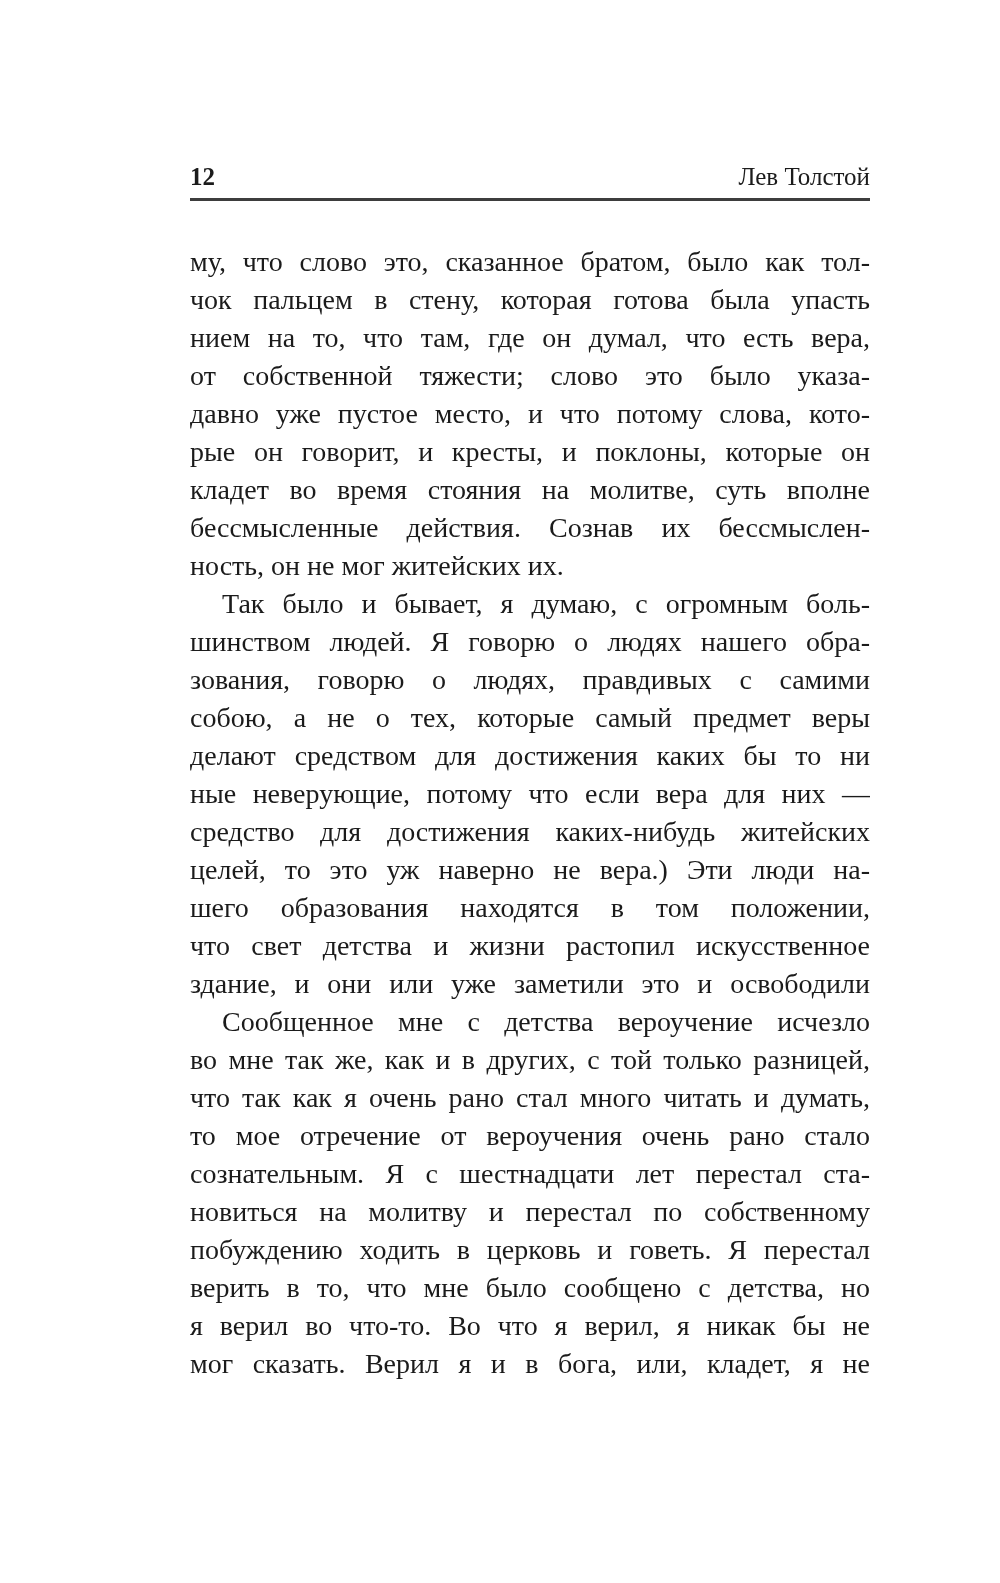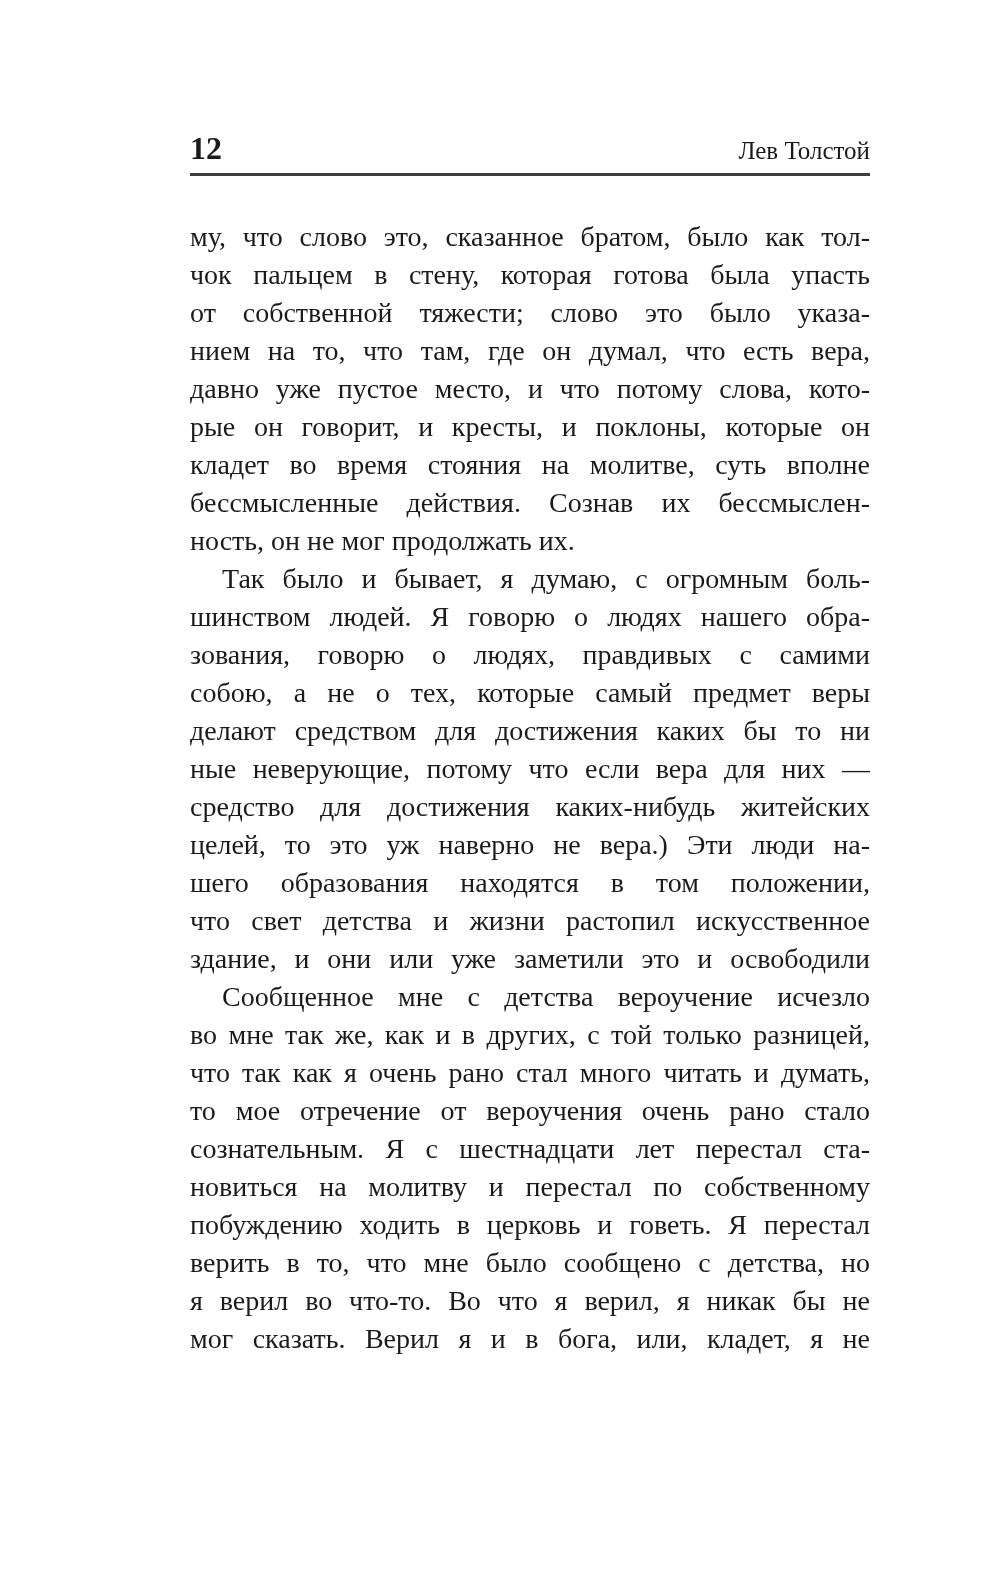--- a/index.html
+++ b/index.html
@@ -19,27 +19,28 @@
   }
   .running-head {
     display: flex;
     justify-content: space-between;
     align-items: baseline;
     padding-top: 132px;
     padding-bottom: 9px;
     border-bottom: 3px solid #3d3d3d;
   }
   .page-num {
-    font-size: 32px;
+    font-size: 25px;
     font-weight: bold;
     line-height: 1;
   }
   .author {
     font-size: 25px;
     line-height: 1;
+    margin-top: 32px;
   }
   .body-text {
     padding-top: 42px;
     font-size: 28px;
     line-height: 38px;
   }
   .para { margin: 0; }
   .line {
     text-align: justify;
     text-align-last: justify;
@@ -58,27 +59,27 @@
   <div class="running-head">
     <span class="page-num">12</span>
     <span class="author">Лев Толстой</span>
   </div>
 
   <div class="body-text">
 
     <div class="para">
       <div class="line">му, что слово это, сказанное братом, было как тол-</div>
       <div class="line">чок пальцем в стену, которая готова была упасть</div>
+      <div class="line">нием на то, что там, где он думал, что есть вера,</div>
       <div class="line">от собственной тяжести; слово это было указа-</div>
-      <div class="line">нием на то, что там, где он думал, что есть вера,</div>
       <div class="line">давно уже пустое место, и что потому слова, кото-</div>
       <div class="line">рые он говорит, и кресты, и поклоны, которые он</div>
       <div class="line">кладет во время стояния на молитве, суть вполне</div>
       <div class="line">бессмысленные действия. Сознав их бессмыслен-</div>
-      <div class="line endpara">ность, он не мог продолжать их.</div>
+      <div class="line endpara">ность, он не мог житейских их.</div>
     </div>
 
     <div class="para">
       <div class="line indent">Так было и бывает, я думаю, с огромным боль-</div>
       <div class="line">шинством людей. Я говорю о людях нашего обра-</div>
       <div class="line">зования, говорю о людях, правдивых с самими</div>
       <div class="line">собою, а не о тех, которые самый предмет веры</div>
       <div class="line">делают средством для достижения каких бы то ни</div>
       <div class="line">ные неверующие, потому что если вера для них —</div>
       <div class="line">средство для достижения каких-нибудь житейских</div>

